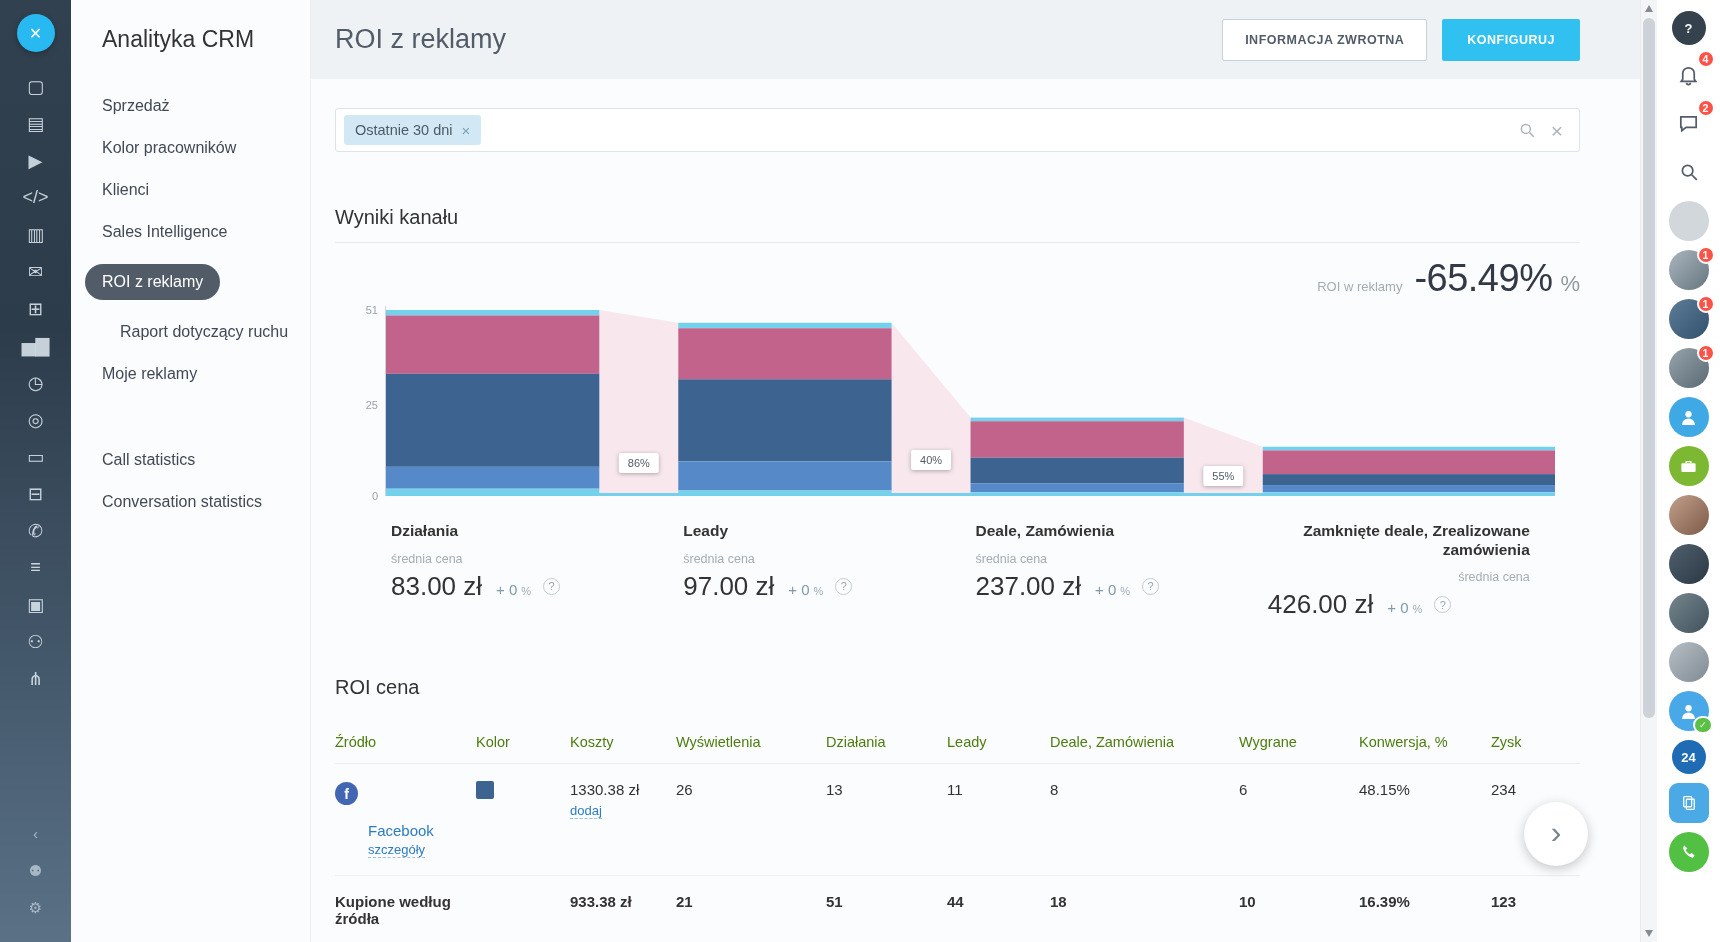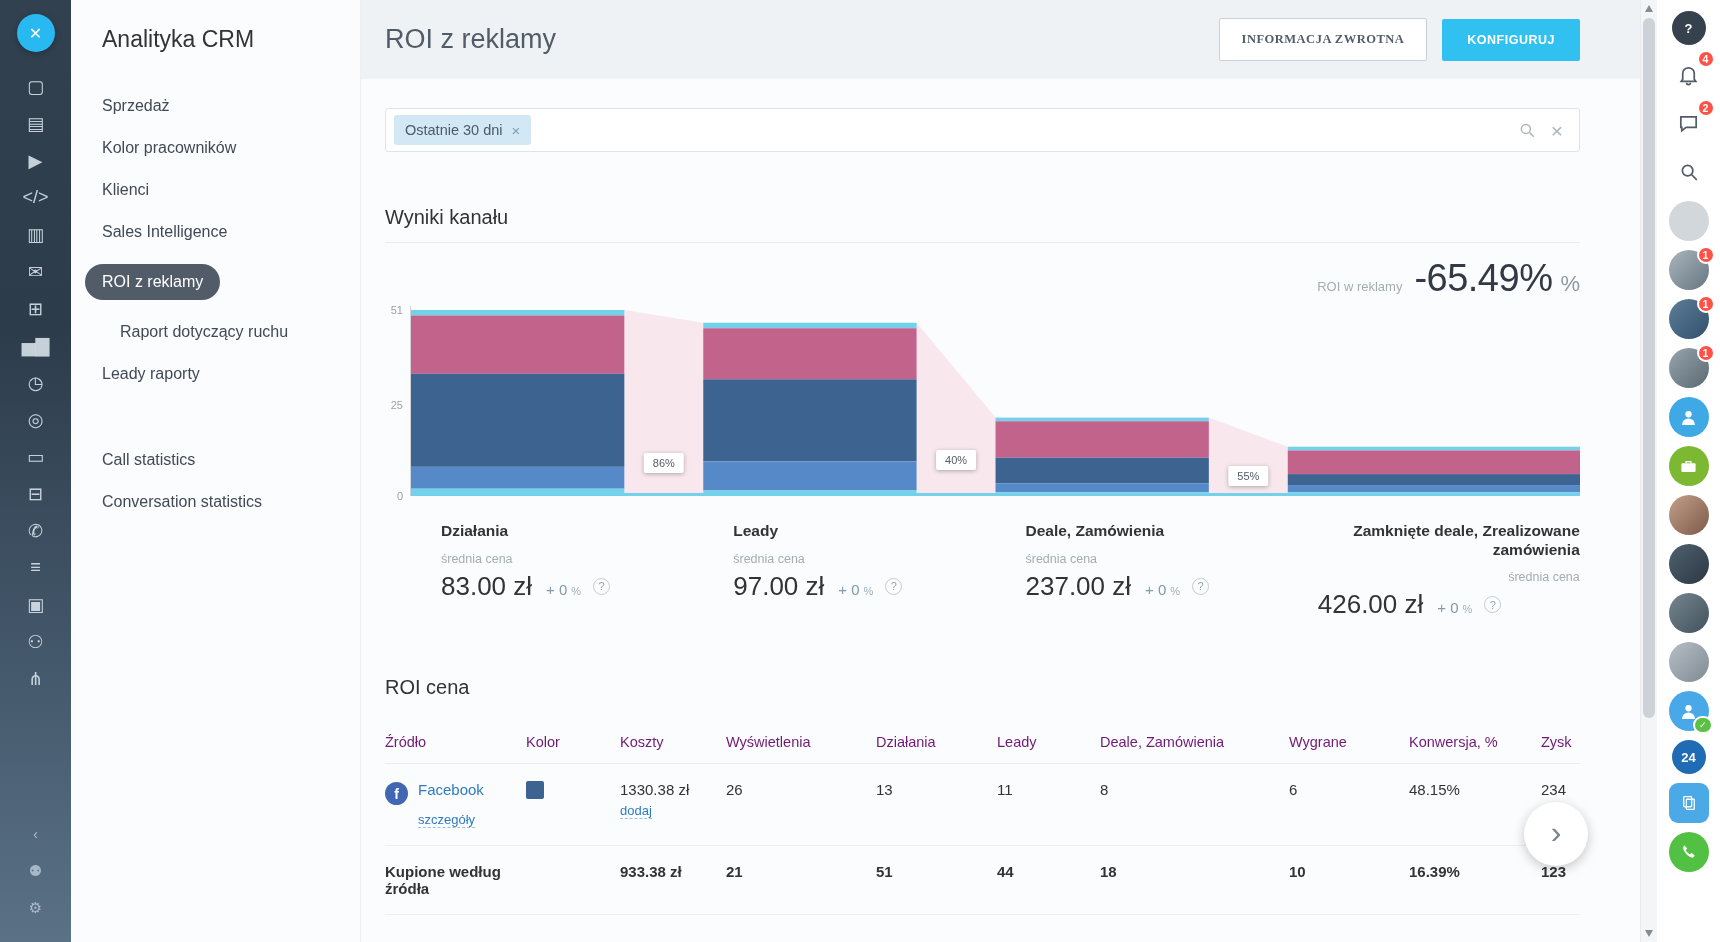--- a/index.html
+++ b/index.html
@@ -13,37 +13,37 @@
     background:linear-gradient(180deg,#31414f 0%,#2d3c4b 35%,#44586b 70%,#5a7186 100%);}
   .close-btn{width:38px;height:38px;border-radius:50%;background:#29b9f1;color:#fff;
     display:flex;align-items:center;justify-content:center;font-size:16px;cursor:pointer;
     box-shadow:0 2px 6px rgba(0,0,0,.25);margin-bottom:16px;flex-shrink:0;}
   .ib-icon{height:37px;display:flex;align-items:center;justify-content:center;
     color:rgba(230,240,248,.82);font-size:18px;cursor:pointer;flex-shrink:0;width:100%;}
   .ib-icon.small{font-size:15px;color:rgba(210,224,236,.65);}
   .ib-spacer{flex:1;}
 
   
-  .sidebar{width:290px;flex-shrink:0;background:#fbfcfd;border-right:1px solid #edf0f2;
+  .sidebar{width:240px;flex-shrink:0;background:#fbfcfd;border-right:1px solid #edf0f2;
     padding:26px 20px 0 31px;}
   .sidebar-title{font-size:23px;color:#333;font-weight:500;margin-bottom:32px;}
   .menu-item{font-size:16px;color:#424956;padding:11px 0;cursor:pointer;line-height:1.25;}
   .menu-item.active span{background:#525c69;color:#fff;padding:8px 17px;border-radius:19px;
     margin-left:-17px;display:inline-block;}
   .menu-item.indent{padding-left:18px;}
   .menu-item.gap{margin-top:44px;}
 
   
   .main{flex:1;min-width:0;display:flex;flex-direction:column;background:#fbfcfd;}
   .page-header{background:#eef2f4;height:79px;flex-shrink:0;display:flex;align-items:center;
     padding:0 60px 0 24px;}
   .page-title{font-size:27px;color:#525c69;font-weight:400;flex:1;}
   .btn-outline{background:#fff;border:1px solid #c9d2d8;color:#525c69;font-size:12.5px;
     font-weight:700;letter-spacing:.5px;padding:13px 22px;border-radius:2px;cursor:pointer;
-    font-family:Liberation Serif, serif;}
+    font-family:Liberation Sans, sans-serif;}
   .btn-primary{background:#30c1f1;border:none;color:#fff;font-size:12.5px;font-weight:700;
     letter-spacing:.5px;padding:14px 25px;border-radius:2px;margin-left:15px;cursor:pointer;
     font-family:inherit;}
   .content{flex:1;padding:29px 60px 0 24px;overflow:hidden;}
 
   
   .filterbar{background:#fff;border:1px solid #dee5e9;border-radius:3px;height:44px;
     display:flex;align-items:center;padding:0 16px 0 8px;}
   .chip{background:#d2e9f5;border-radius:3px;height:30px;display:inline-flex;align-items:center;
     padding:0 11px;font-size:14.5px;color:#4c5a66;cursor:pointer;}
@@ -73,30 +73,30 @@
   .delta{font-size:15px;color:#7f9aaa;margin-left:14px;}
   .delta-unit{font-size:11px;color:#9fb0ba;margin-left:4px;}
   .help-circle{width:17px;height:17px;border:1px solid #c3ccd2;border-radius:50%;
     color:#9aa5ad;font-size:11px;display:inline-flex;align-items:center;justify-content:center;
     margin-left:12px;align-self:center;cursor:pointer;flex-shrink:0;}
 
   
   .table-section{margin-top:28px;position:relative;}
   .table-clip{overflow:hidden;margin-top:22px;position:relative;width:100%;}
   table{border-collapse:collapse;table-layout:fixed;width:1286px;}
-  th{font-size:14.5px;font-weight:400;color:#701a75;text-align:left;
+  th{font-size:14.5px;font-weight:400;color:#4d7c0f;text-align:left;
     padding:13px 10px 13px 0;border-bottom:1px solid #e8edf0;white-space:nowrap;overflow:hidden;}
   td{font-size:15px;color:#333;padding:17px 10px 17px 0;border-bottom:1px solid #edf0f3;
     vertical-align:top;}
   tr.bold td{font-weight:700;margin-left:44px;}
   .source-cell{display:flex;gap:10px;}
   .fb-icon{width:23px;height:23px;border-radius:50%;background:#4267b2;color:#fff;
     font-size:14px;font-weight:700;display:flex;align-items:center;justify-content:center;
     flex-shrink:0;margin-top:1px;}
-  .src-links{display:flex;flex-direction:column;gap:14px;}
+  .src-links{display:flex;flex-direction:column;gap:3px;margin-top:41px;}
   a.lnk{color:#2d7cc1;text-decoration:none;cursor:pointer;}
   a.sub{color:#2d7cc1;font-size:13px;text-decoration:none;cursor:pointer;
     border-bottom:1px dashed #9cc0e0;align-self:flex-start;}
   .swatch{width:18px;height:18px;border-radius:2px;display:inline-block;}
   .koszty-cell div{margin-bottom:3px;}
   .next-btn{position:absolute;right:-8px;top:126px;width:64px;height:64px;border-radius:50%;
     background:#fff;box-shadow:0 3px 12px rgba(0,0,0,.22);display:flex;align-items:center;
     justify-content:center;font-size:32px;color:#7b858d;cursor:pointer;z-index:5;
     padding-bottom:4px;}
 
@@ -159,21 +159,21 @@
 
   <aside class="sidebar">
     <div class="sidebar-title">Analityka CRM</div>
     <nav>
       <div class="menu-item"><span>Sprzedaż</span></div>
       <div class="menu-item"><span>Kolor pracowników</span></div>
       <div class="menu-item"><span>Klienci</span></div>
       <div class="menu-item"><span>Sales Intelligence</span></div>
       <div class="menu-item active"><span>ROI z reklamy</span></div>
       <div class="menu-item indent"><span>Raport dotyczący ruchu</span></div>
-      <div class="menu-item"><span>Leady raporty</span></div>
+      <div class="menu-item"><span>Moje reklamy</span></div>
       <div class="menu-item gap"><span>Call statistics</span></div>
       <div class="menu-item"><span>Conversation statistics</span></div>
     </nav>
   </aside>
 
   <main class="main">
     <header class="page-header">
       <h2 class="page-title">ROI z reklamy</h2>
       <button class="btn-outline">INFORMACJA ZWROTNA</button>
       <button class="btn-primary">KONFIGURUJ</button>

